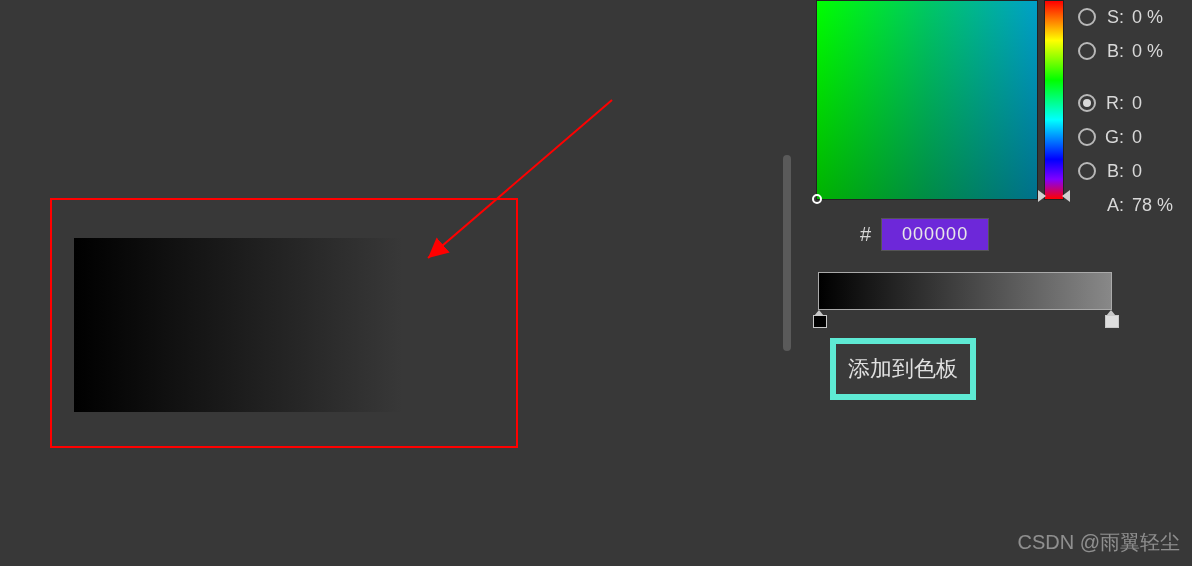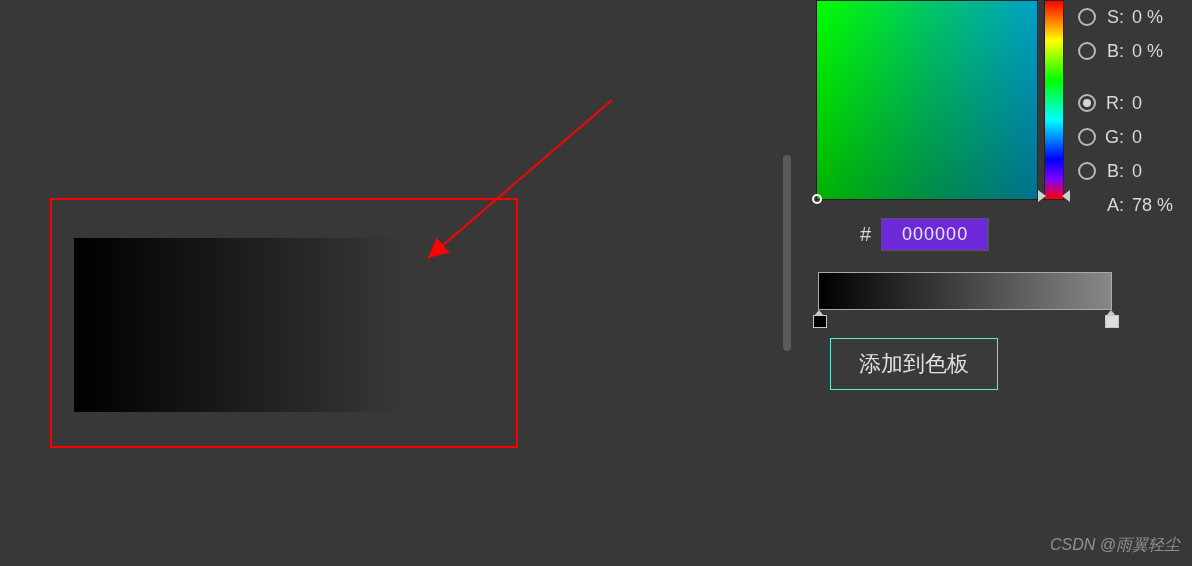--- a/index.html
+++ b/index.html
@@ -184,34 +184,33 @@
       width: 12px; height: 11px;
       background: #000;
       border: 1px solid #c8c8c8;
     }
     .grad-stop.left { left: -6px; }
     .grad-stop.right { left: 286px; }
     .grad-stop.right::after { background: #ddd; }
     .add-swatch-btn {
       position: absolute;
       left: 34px; top: 338px;
-      padding: 10px 28px;
+      padding: 10px 12px;
       background: #3a3a3a;
-      border: 1px solid #5eead4;
+      border: 6px solid #5eead4;
       color: #e0e0e0;
       font-size: 22px;
       cursor: pointer;
       font-family: inherit;
     }
     .watermark {
       position: absolute;
       right: 12px; bottom: 10px;
       color: rgba(230,230,230,0.5);
-      font-size: 16px;
-      font-style: italic;
+      font-size: 20px;
     }
   </style>
 </head>
 <body>
 
 <div class="canvas-area">
   <div class="gradient-rect"></div>
   <div class="annotation-box"></div>
   <svg class="arrow-svg" width="780" height="566">
     <defs>

